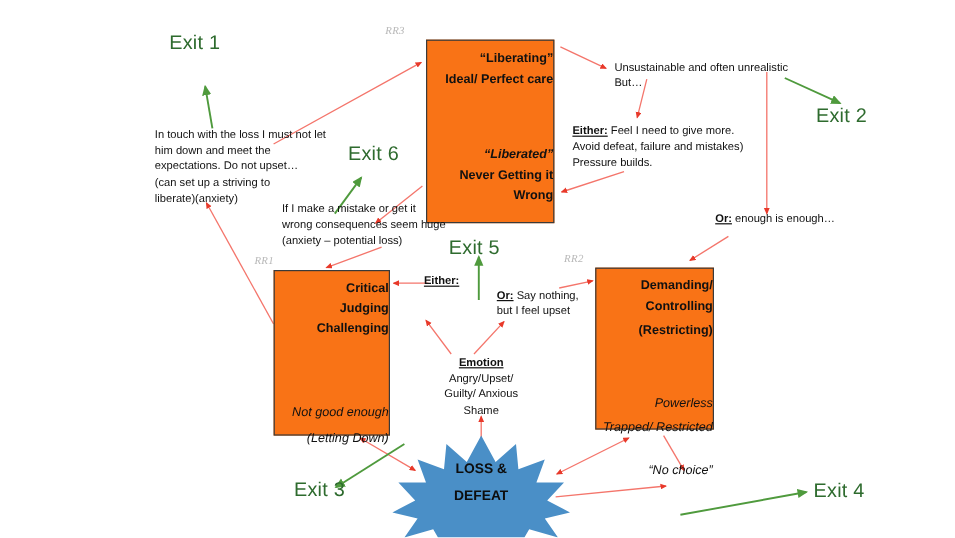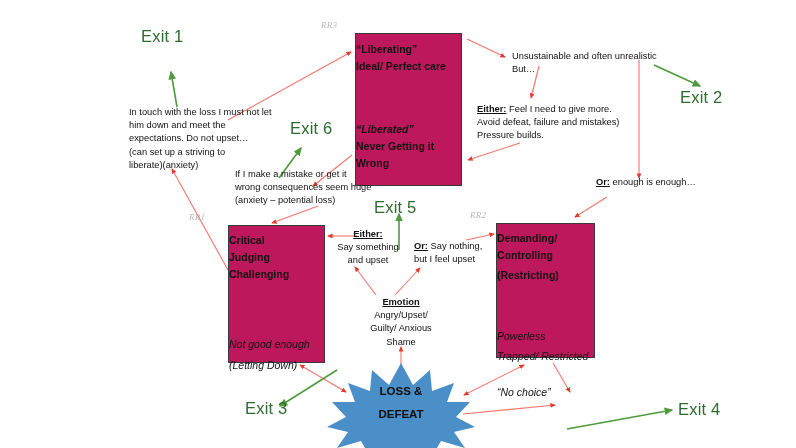--- a/index.html
+++ b/index.html
@@ -10,22 +10,22 @@
     color:#111;
     overflow:hidden;
   }
   #canvas{position:relative;width:796px;height:448px;}
   svg#wires{position:absolute;left:0;top:0;width:796px;height:448px;}
 
   .node{position:absolute;box-sizing:border-box;}
 
   .rrbox{
     border:1.4px solid #3a3a3a;
-    background:#be185d;
-    display:flex;flex-direction:column;align-items:flex-start;
+    background:#f97316;
+    display:flex;flex-direction:column;align-items:flex-end;
     text-align:center;
   }
   .rrlabel{
     position:absolute;
     font-family:"Liberation Serif", serif;
     font-style:italic;
     font-size:9px;
     color:#b9b9b9;
     letter-spacing:.3px;
   }
@@ -149,21 +149,21 @@
   <div class="rrlabel" style="left:321px;top:20px;">RR3</div>
   <div class="node rrbox" style="left:355px;top:33px;width:107px;height:153px;padding-top:7px;">
     <div class="b-top">“Liberating”</div>
     <div class="b-top">Ideal/ Perfect care</div>
     <div class="vdbl" style="height:46px;"></div>
     <div class="b-bot" style="font-weight:bold;">“Liberated”</div>
     <div class="b-top">Never Getting it</div>
     <div class="b-top">Wrong</div>
   </div>
 
-  <div class="rrlabel" style="left:189px;top:212px;">RR1</div>
+  <div class="rrlabel" style="left:212px;top:212px;">RR1</div>
   <div class="node rrbox" style="left:228px;top:225px;width:97px;height:138px;padding-top:6px;">
     <div class="b-top">Critical</div>
     <div class="b-top">Judging</div>
     <div class="b-top">Challenging</div>
     <div class="vdbl" style="height:53px;"></div>
     <div class="b-bot">Not good enough</div>
     <div class="b-bot" style="margin-top:4px;">(Letting Down)</div>
   </div>
 
   <div class="rrlabel" style="left:470px;top:210px;">RR2</div>
@@ -201,22 +201,21 @@
 
   <div class="note" style="left:512px;top:50px;width:200px;">Unsustainable and often unrealistic
 But…</div>
 
   <div class="note" style="left:477px;top:103px;width:180px;"><span class="u">Either:</span><span> Feel I need to give more.
 Avoid defeat, failure and mistakes)
 Pressure builds.</span></div>
 
   <div class="note" style="left:596px;top:176px;width:130px;"><span class="u">Or:</span><span> enough is enough…</span></div>
 
-  <div class="note ctr" style="left:331px;top:228px;width:74px;"><span class="u">Either:</span><br><span>Say something
-and upset</span></div>
+  <div class="note ctr" style="left:331px;top:228px;width:74px;"><span class="u">Either:</span><br></div>
 
   <div class="note" style="left:414px;top:240px;width:86px;"><span class="u">Or:</span><span> Say nothing,
 but I feel upset</span></div>
 
   <div class="note ctr" style="left:352px;top:296px;width:98px;"><span class="u">Emotion</span><br><span>Angry/Upset/
 Guilty/ Anxious
 Shame</span></div>
 
 
 </div>

